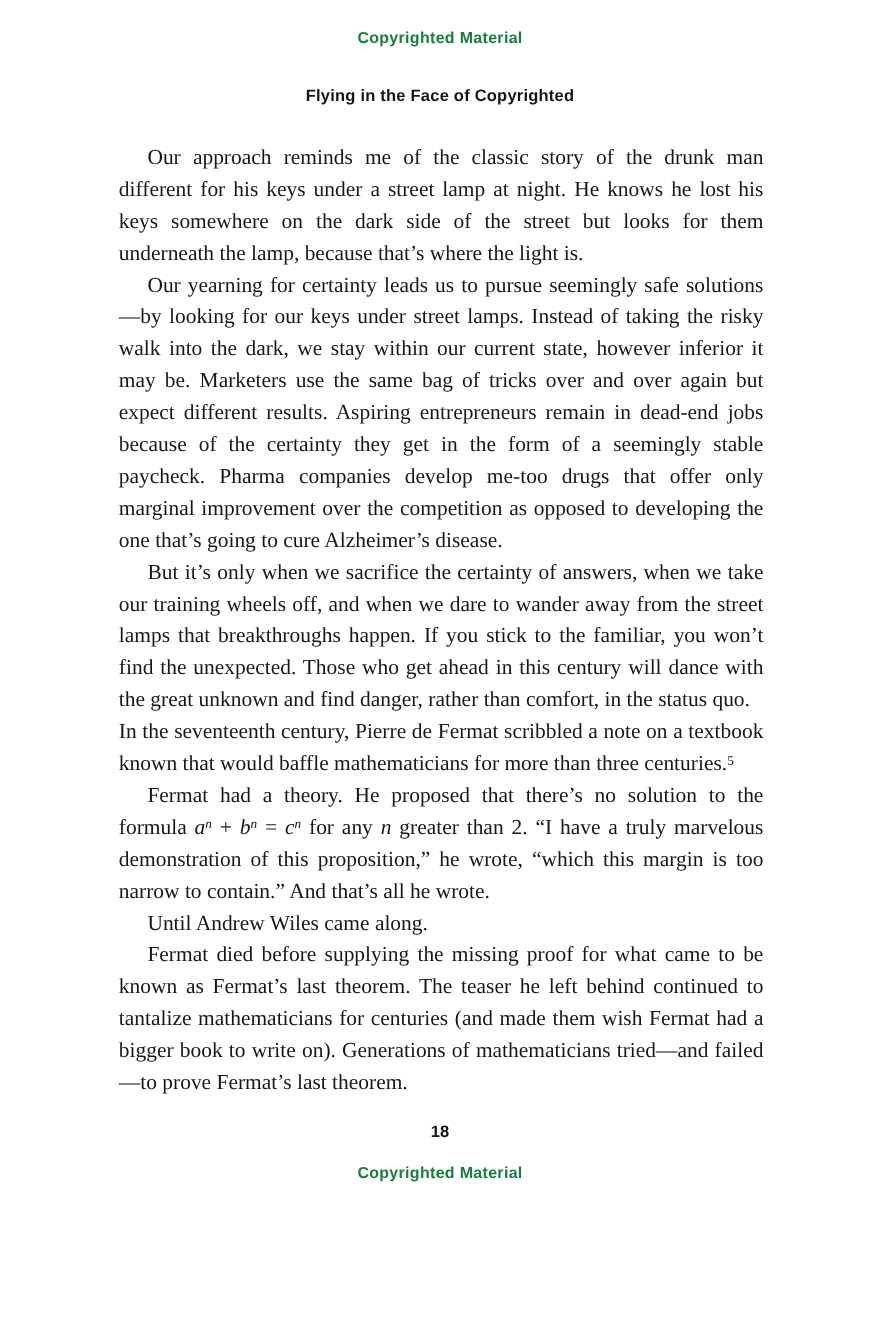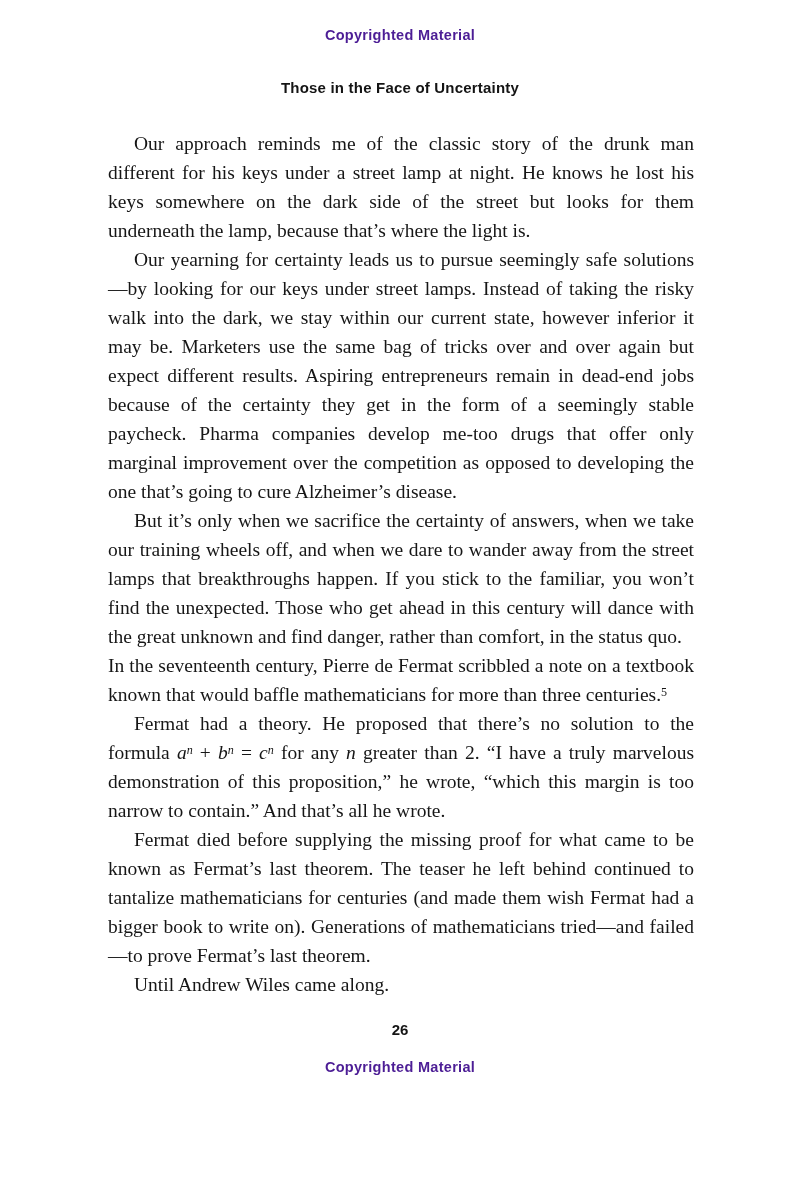--- a/index.html
+++ b/index.html
@@ -10,21 +10,21 @@
     overflow: hidden;
     font-family: "Liberation Serif", serif;
     color: #1a1a1a;
     position: relative;
   }
   .copyright {
     text-align: center;
     font-family: "Liberation Sans", sans-serif;
     font-size: 14.5px;
     font-weight: 700;
-    color: #4c1d95;
+    color: #15803d;
     letter-spacing: 0.3px;
   }
   .copyright.top { padding-top: 27px; }
   .running-head {
     text-align: center;
     font-family: "Liberation Sans", sans-serif;
     font-size: 15px;
     font-weight: 600;
     color: #141414;
     letter-spacing: 0.2px;
@@ -65,27 +65,27 @@
     color: #141414;
     margin-top: 22px;
   }
   .copyright.bottom { margin-top: 21px; }
 </style>
 </head>
 <body>
 
 <div class="copyright top">Copyrighted Material</div>
 
-<div class="running-head">Those in the Face of Uncertainty</div>
+<div class="running-head">Flying in the Face of Copyrighted</div>
 
 <div class="body-block" id="body-container">
     <p class="indent"><span>Our approach reminds me of the classic story of the drunk man different for his keys under a street lamp at night. He knows he lost his keys somewhere on the dark side of the street but looks for them underneath the lamp, because that’s where the light is.</span></p>
     <p class="indent"><span>Our yearning for certainty leads us to pursue seemingly safe solutions—by looking for our keys under street lamps. Instead of taking the risky walk into the dark, we stay within our current state, however inferior it may be. Marketers use the same bag of tricks over and over again but expect different results. Aspiring entrepreneurs remain in dead-end jobs because of the certainty they get in the form of a seemingly stable paycheck. Pharma companies develop me-too drugs that offer only marginal improvement over the competition as opposed to developing the one that’s going to cure Alzheimer’s disease.</span></p>
     <p class="indent"><span>But it’s only when we sacrifice the certainty of answers, when we take our training wheels off, and when we dare to wander away from the street lamps that breakthroughs happen. If you stick to the familiar, you won’t find the unexpected. Those who get ahead in this century will dance with the great unknown and find danger, rather than comfort, in the status quo.</span></p>
     <p><span>In the seventeenth century, Pierre de Fermat scribbled a note on a textbook known that would baffle mathematicians for more than three centuries.</span><span class="sup">5</span></p>
     <p class="indent"><span>Fermat had a theory. He proposed that there’s no solution to the formula </span><span class="it">a</span><span class="it sup">n</span><span> + </span><span class="it">b</span><span class="it sup">n</span><span> = </span><span class="it">c</span><span class="it sup">n</span><span> for any </span><span class="it">n</span><span> greater than 2. “I have a truly marvelous demonstration of this proposition,” he wrote, “which this margin is too narrow to contain.” And that’s all he wrote.</span></p>
+    <p class="indent"><span>Until Andrew Wiles came along.</span></p>
     <p class="indent"><span>Fermat died before supplying the missing proof for what came to be known as Fermat’s last theorem. The teaser he left behind continued to tantalize mathematicians for centuries (and made them wish Fermat had a bigger book to write on). Generations of mathematicians tried—and failed—to prove Fermat’s last theorem.</span></p>
-    <p class="indent"><span>Until Andrew Wiles came along.</span></p>
   </div>
 
-<div class="page-number">26</div>
+<div class="page-number">18</div>
 
 <div class="copyright bottom">Copyrighted Material</div>
 
 </body></html>

